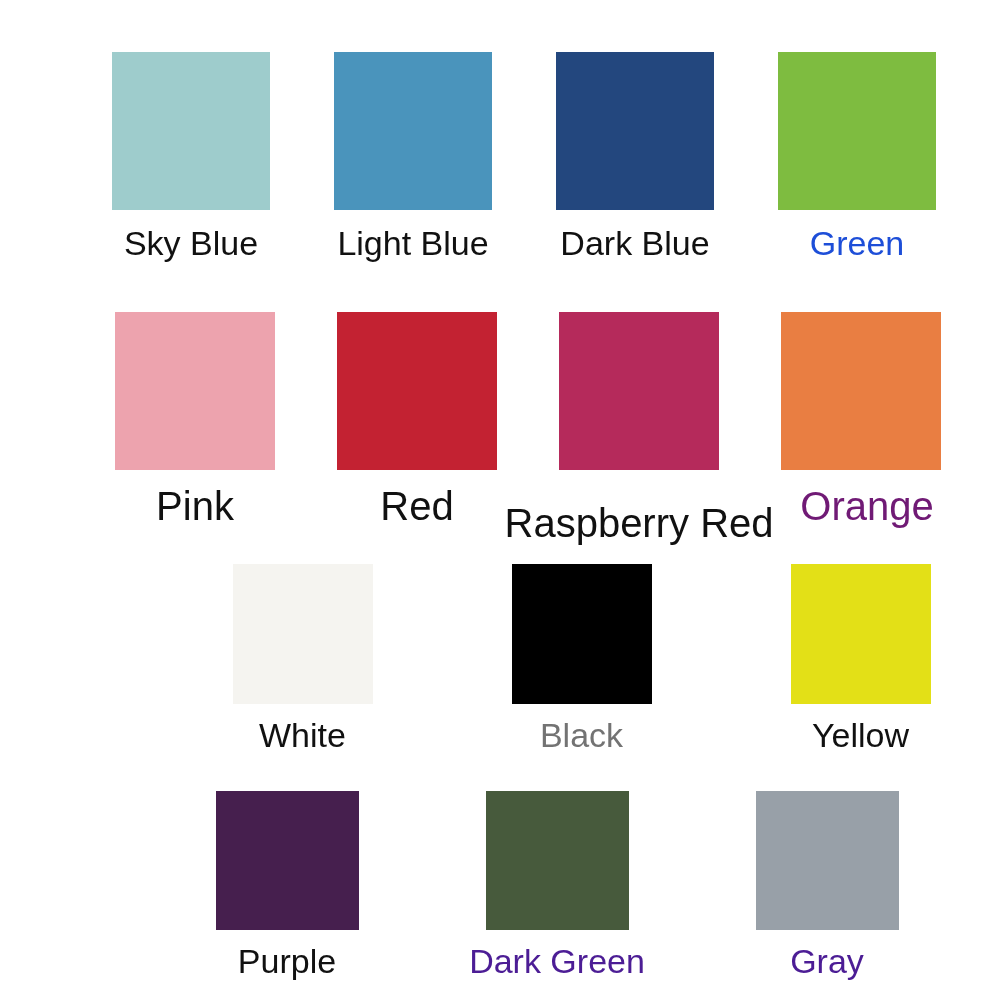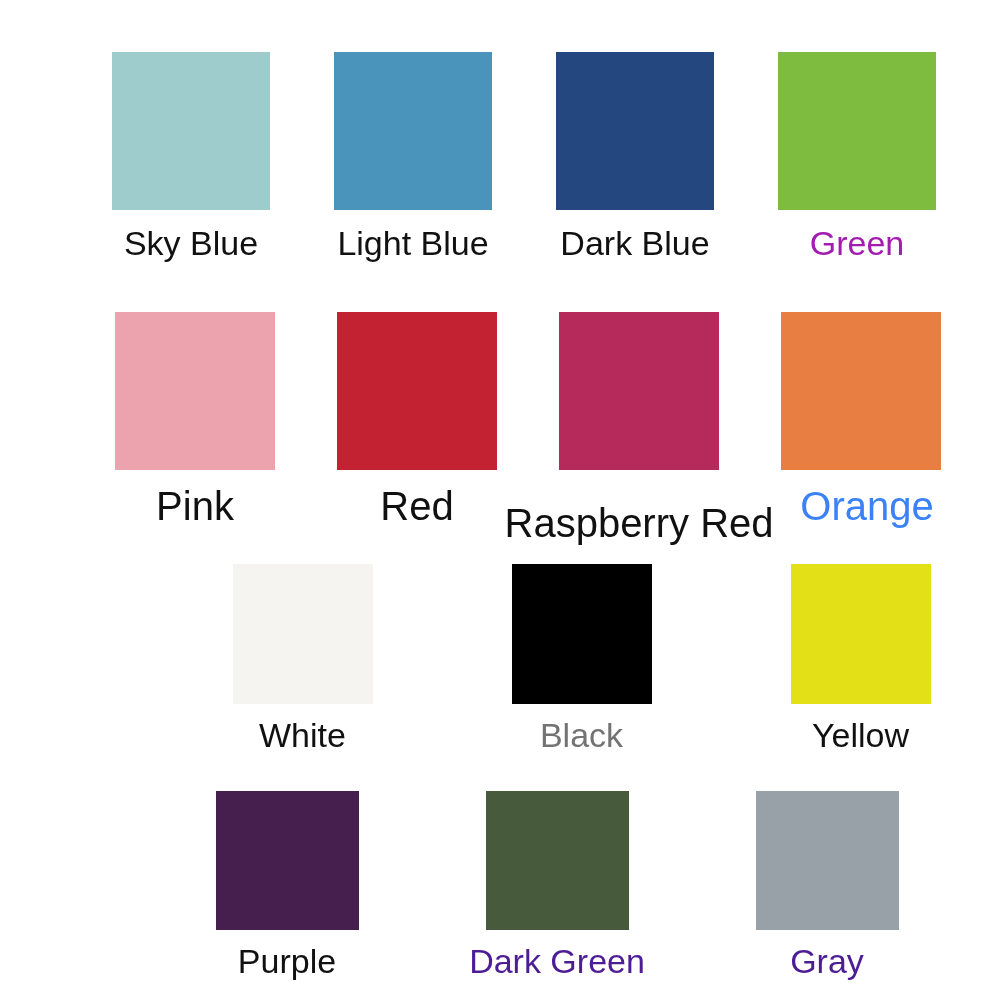--- a/index.html
+++ b/index.html
@@ -87,21 +87,21 @@
       <span class="swatch-label" style="color: rgb(17, 17, 17);">Light Blue</span>
     </div>
 
     <div class="swatch-cell">
       <span class="swatch-chip" style="background-color: rgb(35, 71, 126);"></span>
       <span class="swatch-label" style="color: rgb(17, 17, 17);">Dark Blue</span>
     </div>
 
     <div class="swatch-cell">
       <span class="swatch-chip" style="background-color: rgb(126, 188, 64);"></span>
-      <span class="swatch-label" style="color: #a21caf;">Green</span>
+      <span class="swatch-label" style="color: #1d4ed8;">Green</span>
     </div>
 
   </div>
 
   <div class="swatch-row" id="swatch-row-2">
 
     <div class="swatch-cell">
       <span class="swatch-chip" style="background-color: rgb(237, 163, 174);"></span>
       <span class="swatch-label" style="color: rgb(17, 17, 17);">Pink</span>
     </div>
@@ -111,21 +111,21 @@
       <span class="swatch-label" style="color: rgb(17, 17, 17);">Red</span>
     </div>
 
     <div class="swatch-cell">
       <span class="swatch-chip" style="background-color: rgb(181, 42, 91);"></span>
       <span class="swatch-label" style="color: rgb(17, 17, 17); margin-top: 33px;">Raspberry Red</span>
     </div>
 
     <div class="swatch-cell">
       <span class="swatch-chip" style="background-color: rgb(233, 126, 66);"></span>
-      <span class="swatch-label" style="color: #3b82f6; margin-left: 12px;">Orange</span>
+      <span class="swatch-label" style="color: #701a75; margin-left: 12px;">Orange</span>
     </div>
 
   </div>
 
   <div class="swatch-row" id="swatch-row-3">
 
     <div class="swatch-cell">
       <span class="swatch-chip" style="background-color: rgb(245, 244, 240);"></span>
       <span class="swatch-label" style="color: rgb(17, 17, 17);">White</span>
     </div>

